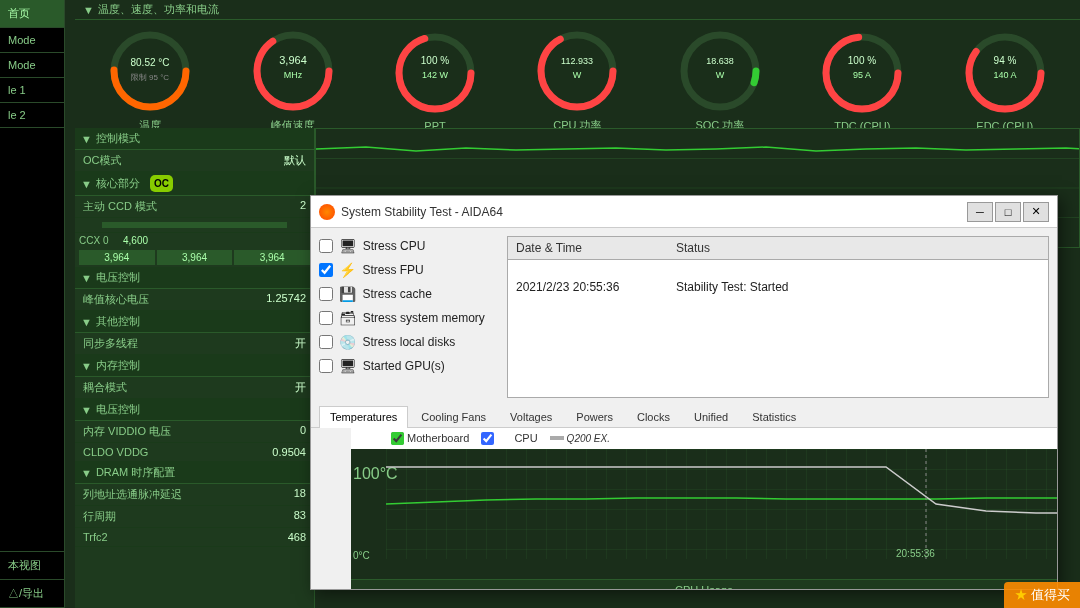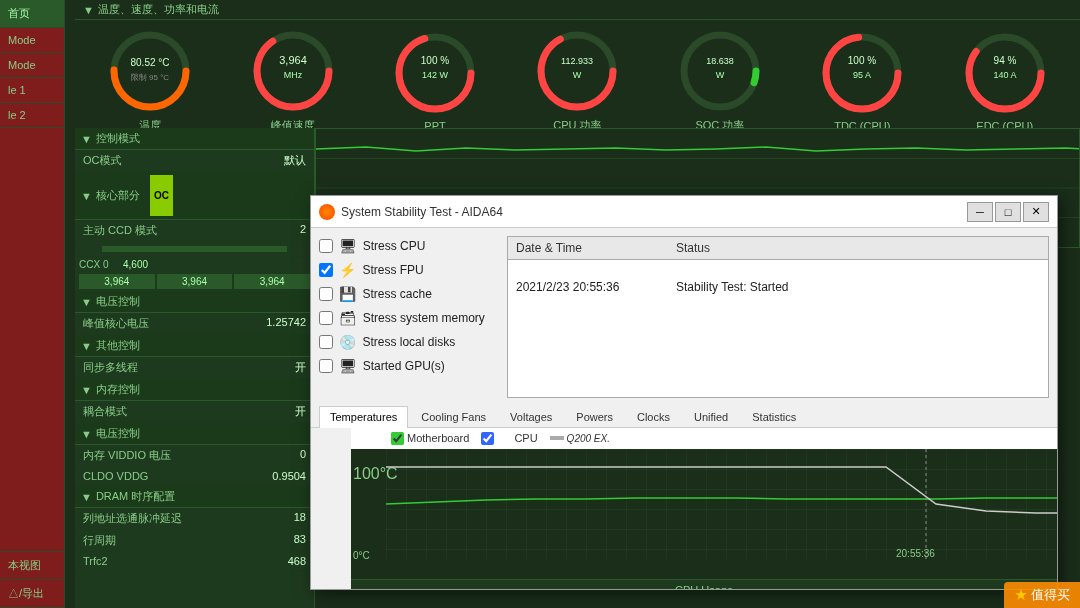--- a/index.html
+++ b/index.html
@@ -12,21 +12,21 @@
       position: relative;
     }
 
     
     .sidebar {
       position: absolute;
       left: 0;
       top: 0;
       width: 65px;
       height: 608px;
-      background: #7f1d1d;
+      background: #000000;
       border-right: 1px solid #2a4a2a;
       display: flex;
       flex-direction: column;
     }
     .sidebar-item {
       padding: 6px 8px;
       font-size: 11px;
       color: #88cc88;
       border-bottom: 1px solid #2a4a2a;
       cursor: pointer;
@@ -53,22 +53,22 @@
       text-align: center;
       margin-top: 2px;
     }
 
     
     .gauge-svg { width: 90px; height: 90px; }
     .tag-oc {
       background: #88cc00;
       color: #000;
       font-size: 10px;
-      padding: 15px 4px;
-      border-radius: 0;
+      padding: 3px 4px;
+      border-radius: 5px;
       font-weight: bold;
     }
 
     
     .freq-bar {
       display: flex;
       gap: 2px;
       padding: 2px 4px;
     }
     .freq-cell {

